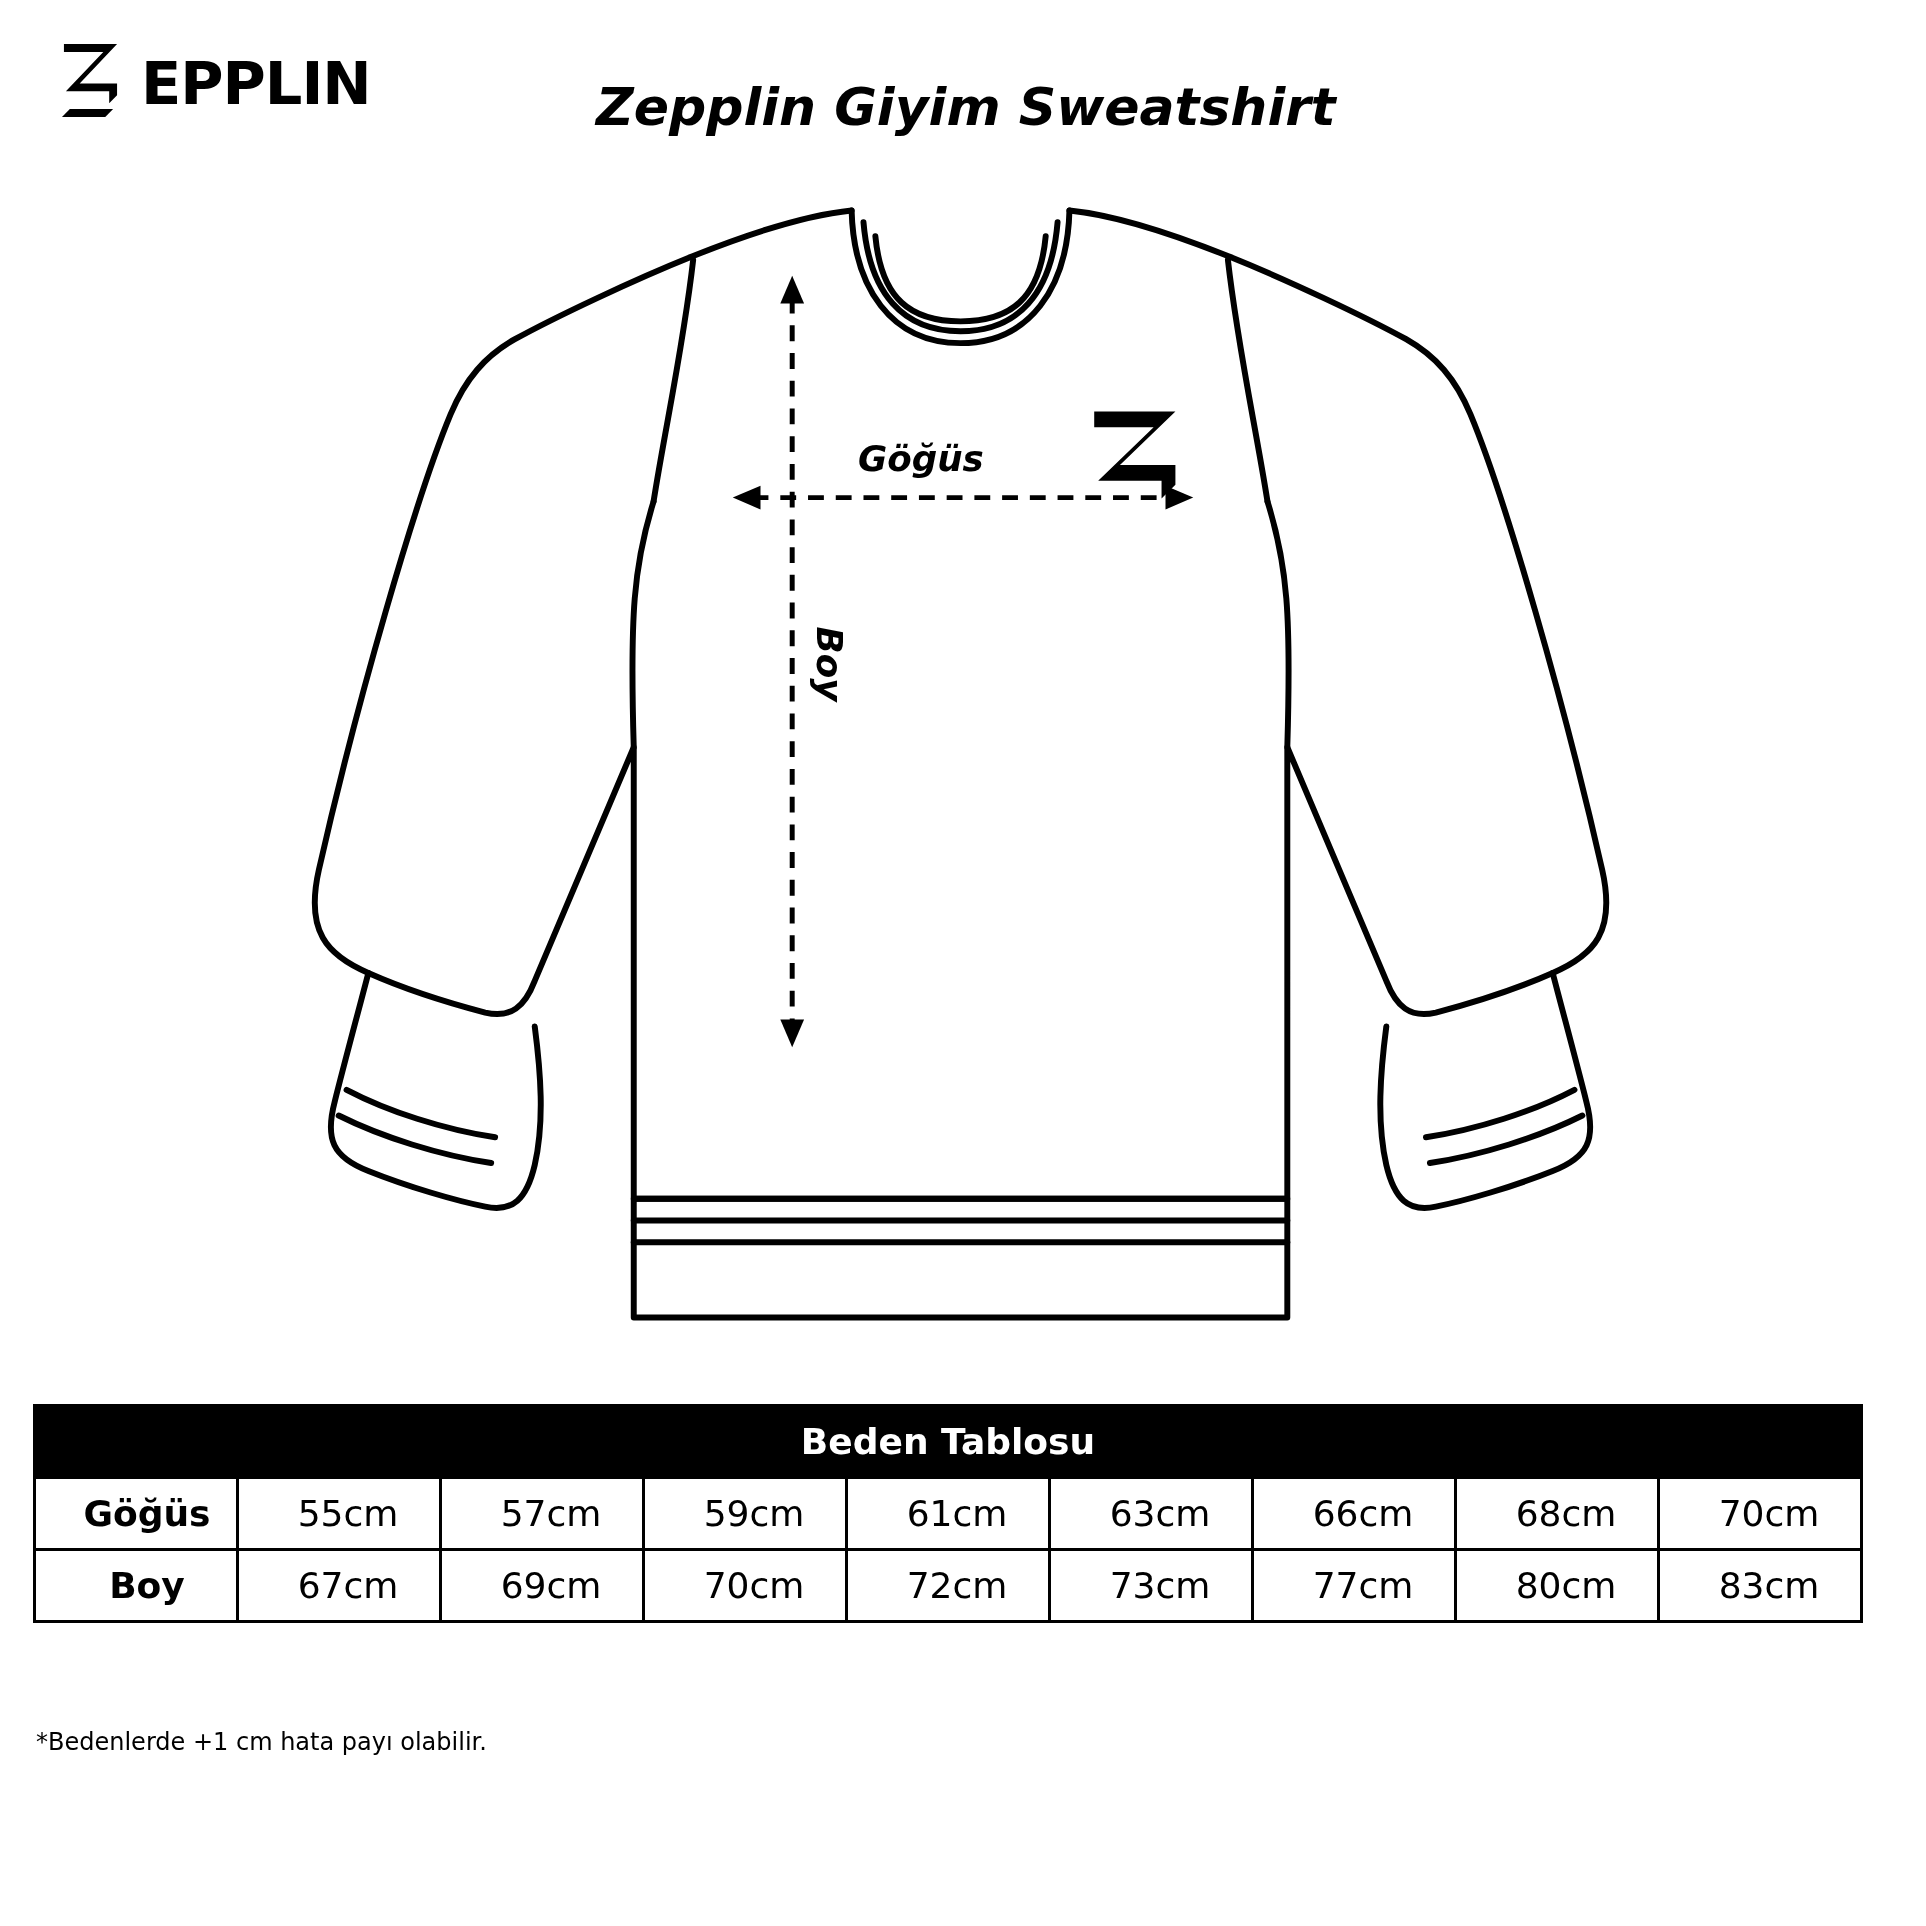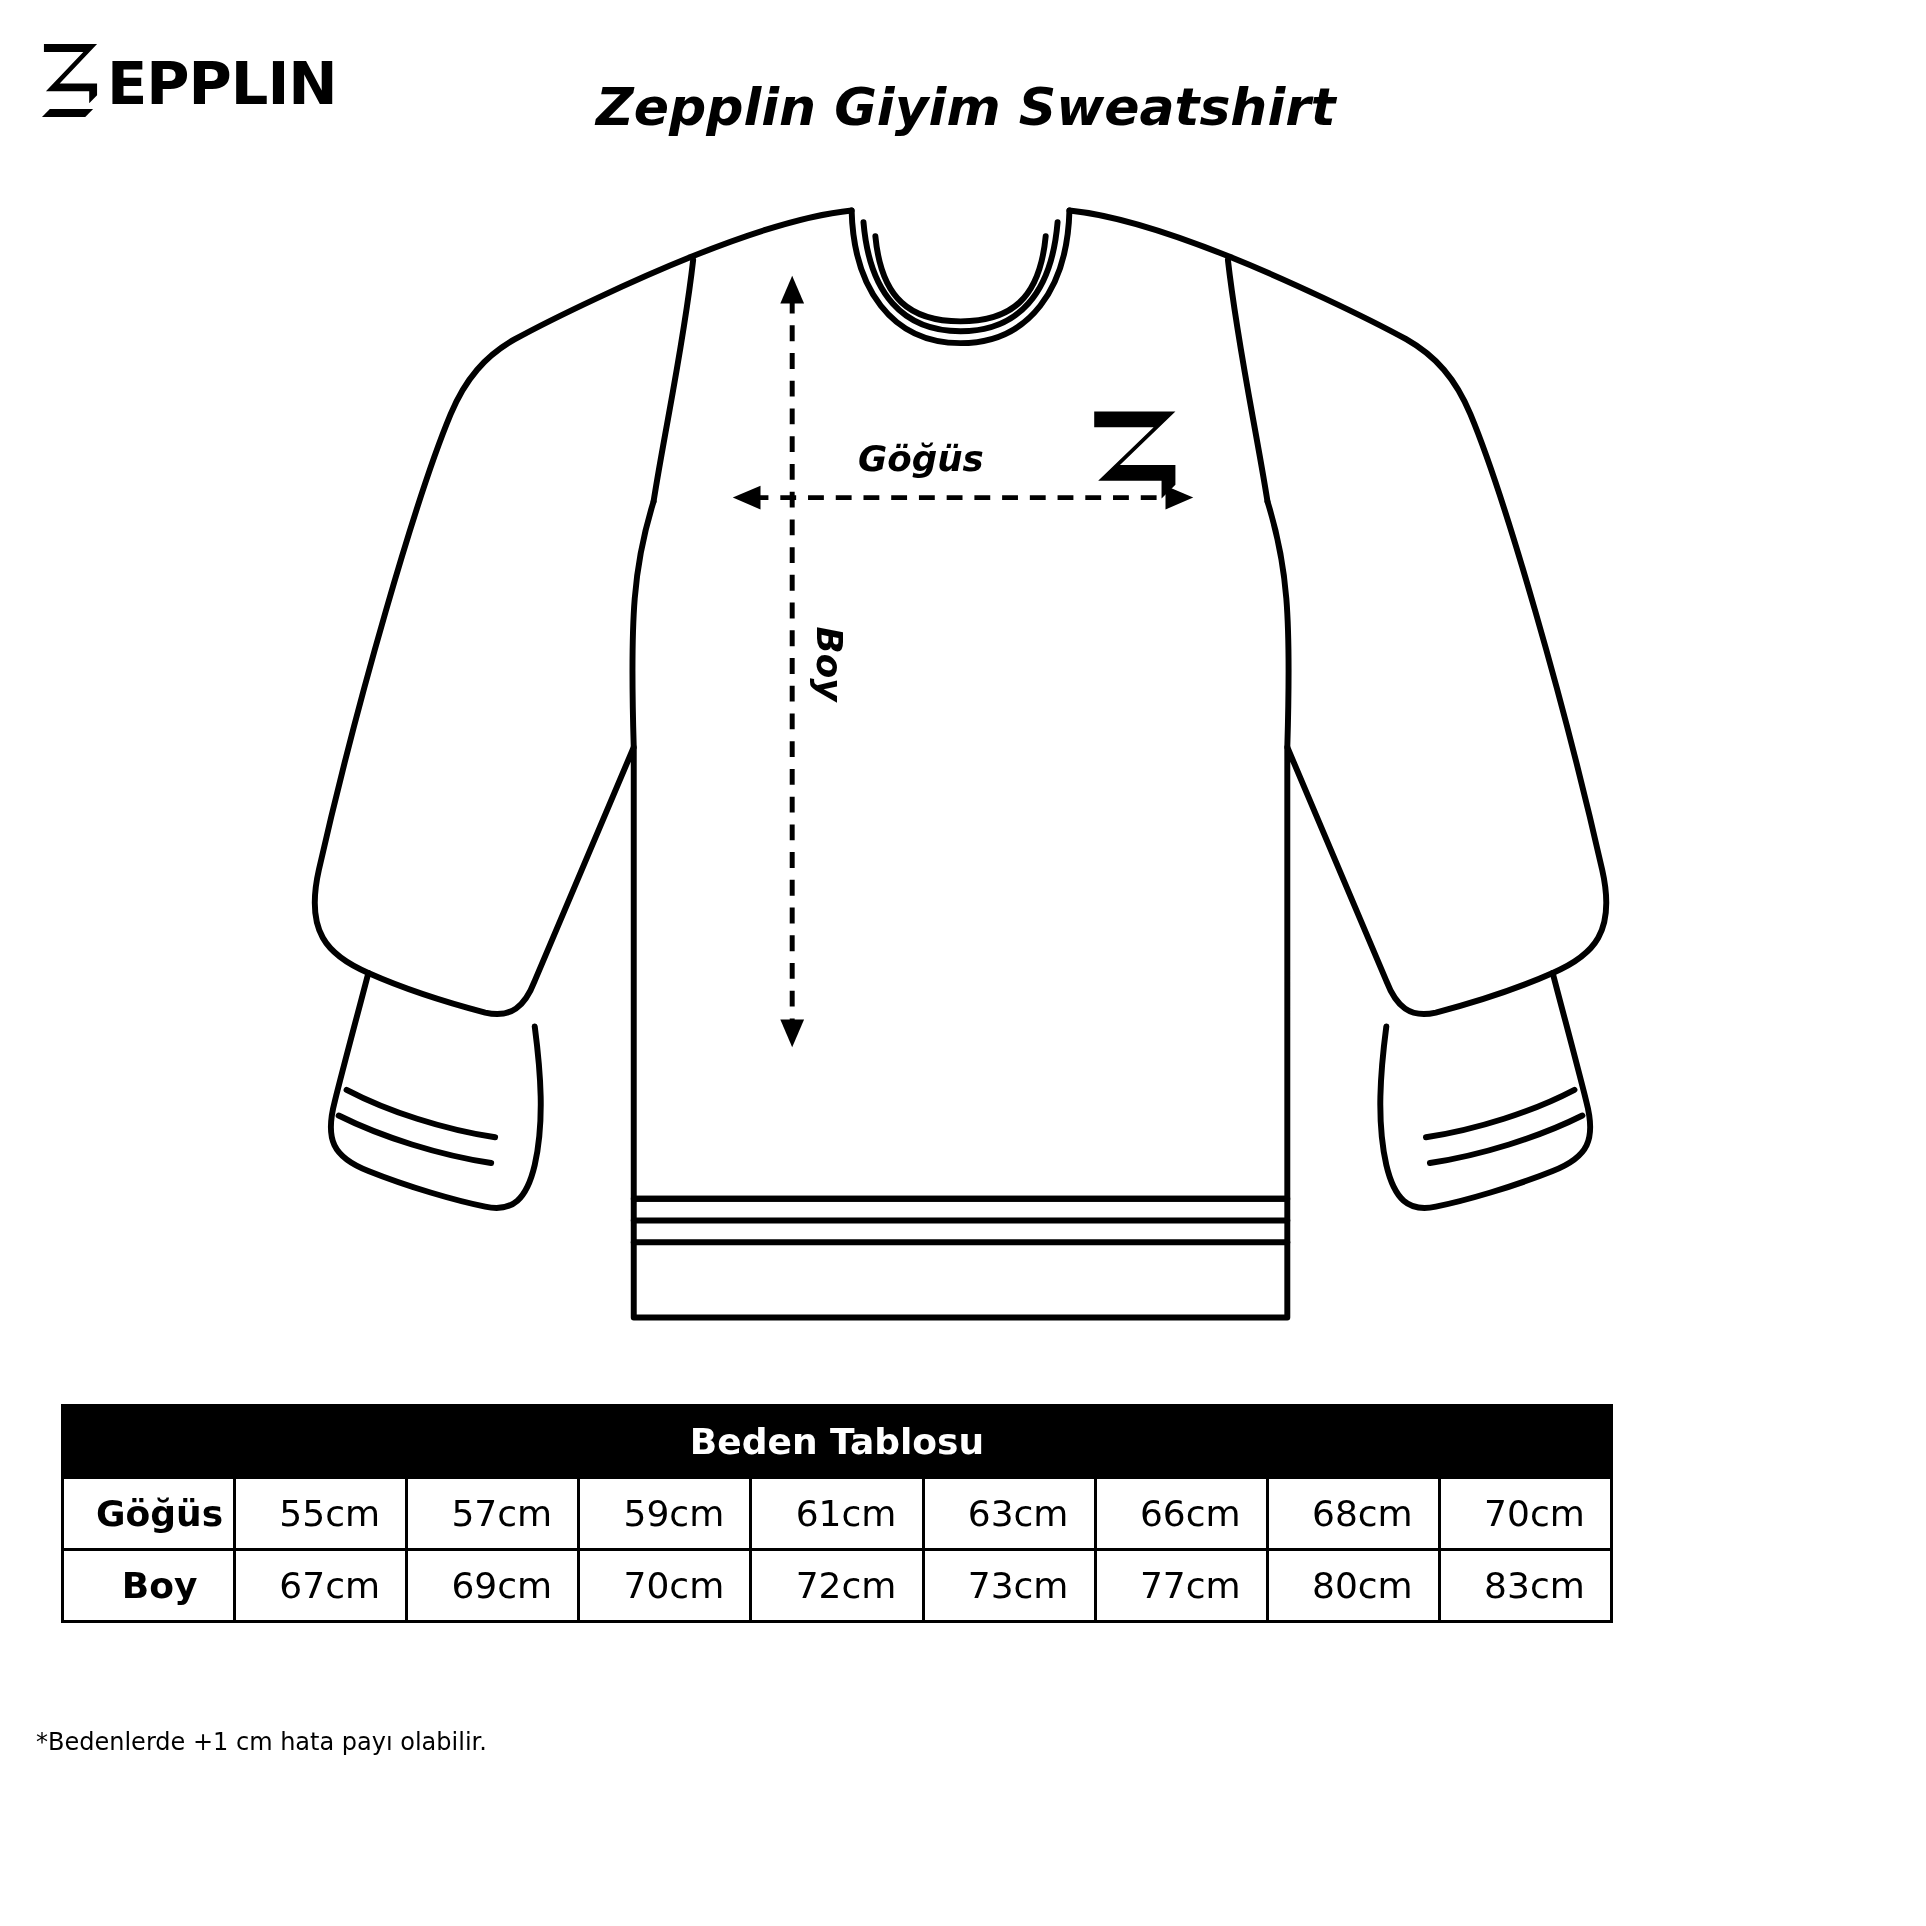--- a/index.html
+++ b/index.html
@@ -19,25 +19,25 @@
   
   .header {
     position: absolute;
     top: 0;
     left: 0;
     width: 1927px;
     height: 198px;
   }
   .brand-logo {
     position: absolute;
-    left: 40px;
+    left: 60px;
     top: 40px;
     display: flex;
     align-items: center;
-    gap: 6px;
+    gap: 20px;
   }
   .brand-z {
     width: 61px;
     height: 81px;
     display: block;
   }
   .brand-word {
     font-family: "DejaVu Sans", sans-serif;
     font-weight: bold;
     font-size: 59px;
@@ -80,23 +80,22 @@
 
   
   .table-wrap {
     position: absolute;
     left: 33px;
     top: 1404px;
     width: 1861px;
   }
   table.size-table {
     border-collapse: collapse;
-    width: 1552px;
+    width: 1830px;
     table-layout: fixed;
-    margin-left: 28px;
   }
   table.size-table th,
   table.size-table td {
     border: 3px solid #000000;
     padding: 0;
     height: 69px;
     text-align: center;
     font-size: 36px;
     font-family: "DejaVu Sans", sans-serif;
   }

